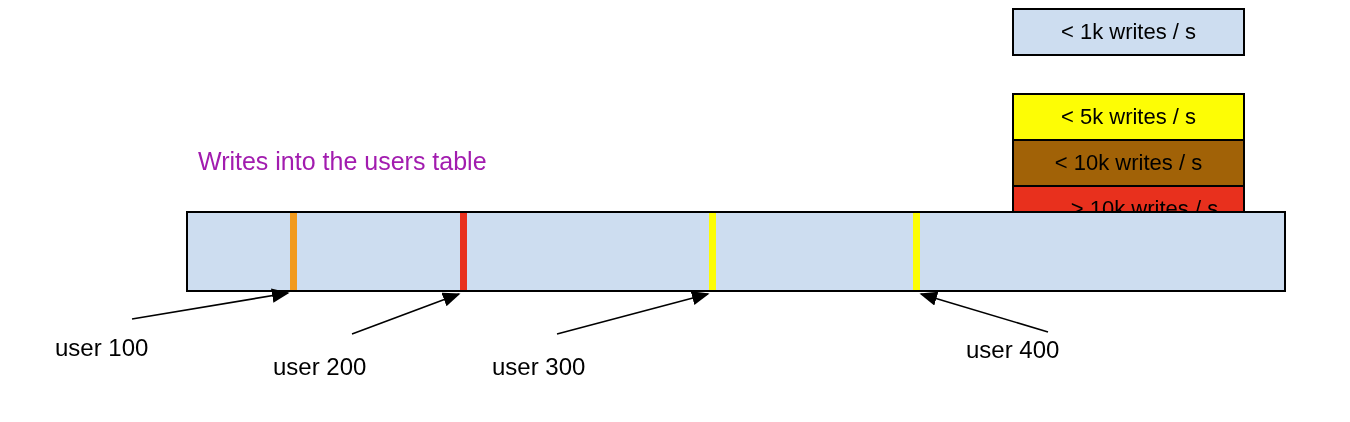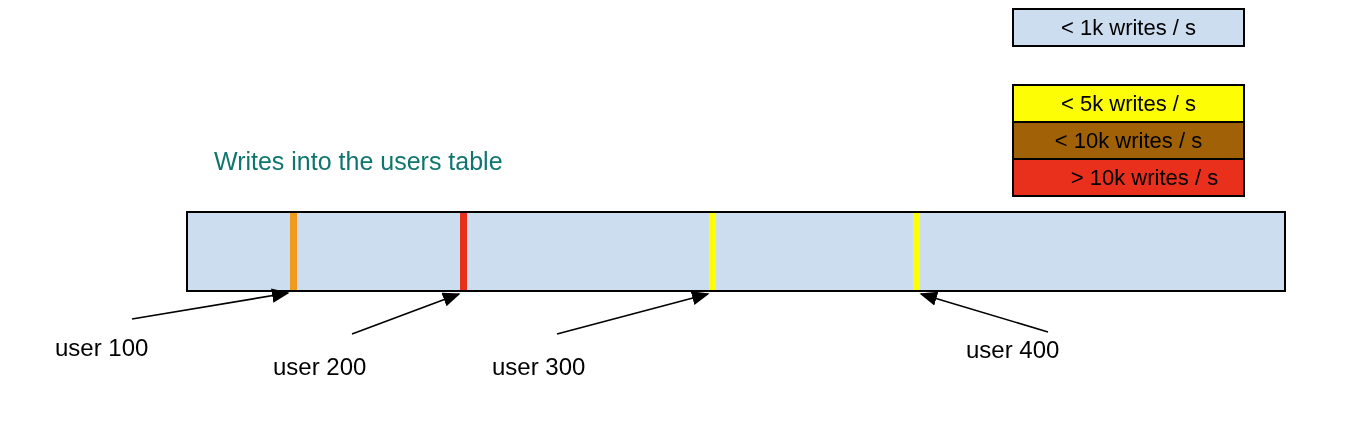--- a/index.html
+++ b/index.html
@@ -13,33 +13,32 @@
     width: 1350px;
     height: 422px;
     background: #ffffff;
     overflow: hidden;
   }
   .diagram-title {
     position: absolute;
     left: 198px;
     top: 147px;
     font-size: 25px;
-    color: #0f766e;
+    color: #a21caf;
     white-space: nowrap;
-    margin-left: 16px;
   }
   .legend {
     position: absolute;
     left: 1012px;
     top: 8px;
     width: 233px;
   }
   .legend-item {
     box-sizing: border-box;
-    height: 39px;
+    height: 48px;
     border: 2px solid #000000;
     margin-top: -2px;
     display: flex;
     align-items: center;
     justify-content: center;
     font-size: 22px;
     color: #000000;
     white-space: nowrap;
   }
   .legend-item:first-child { margin-top: 0; }

